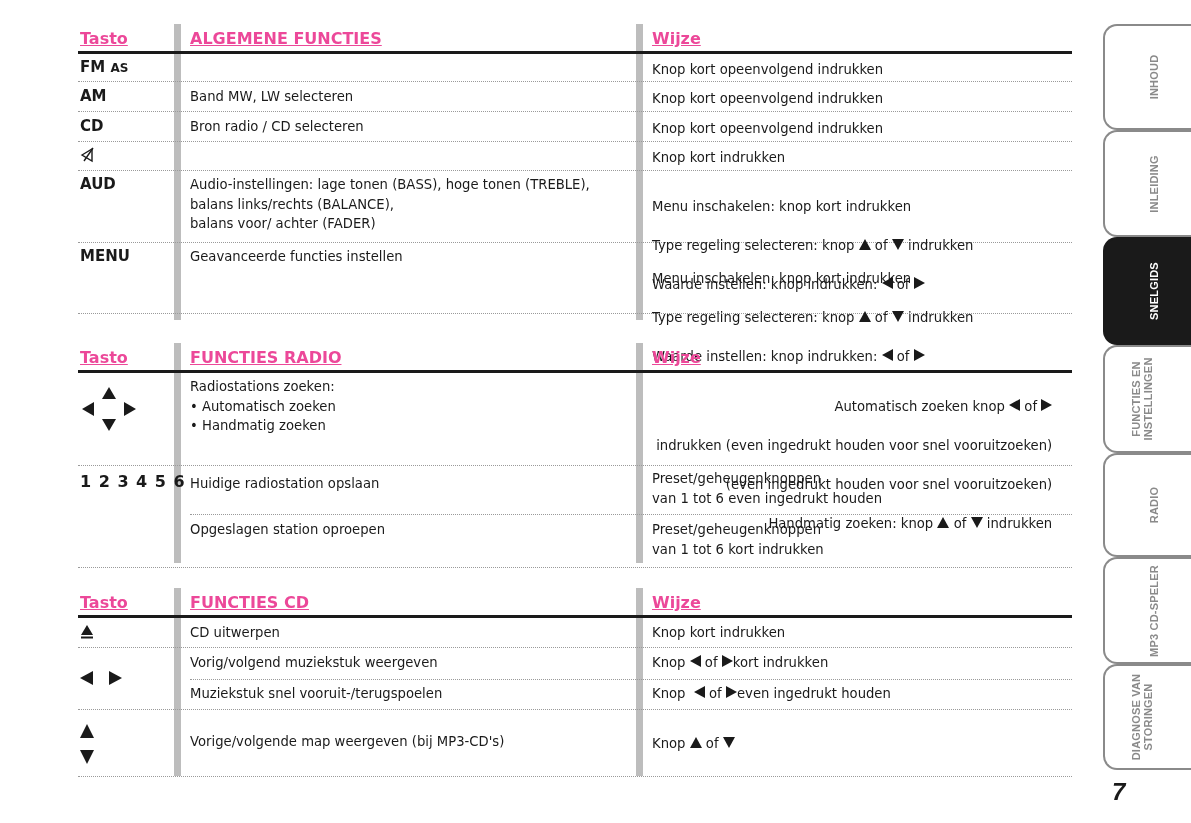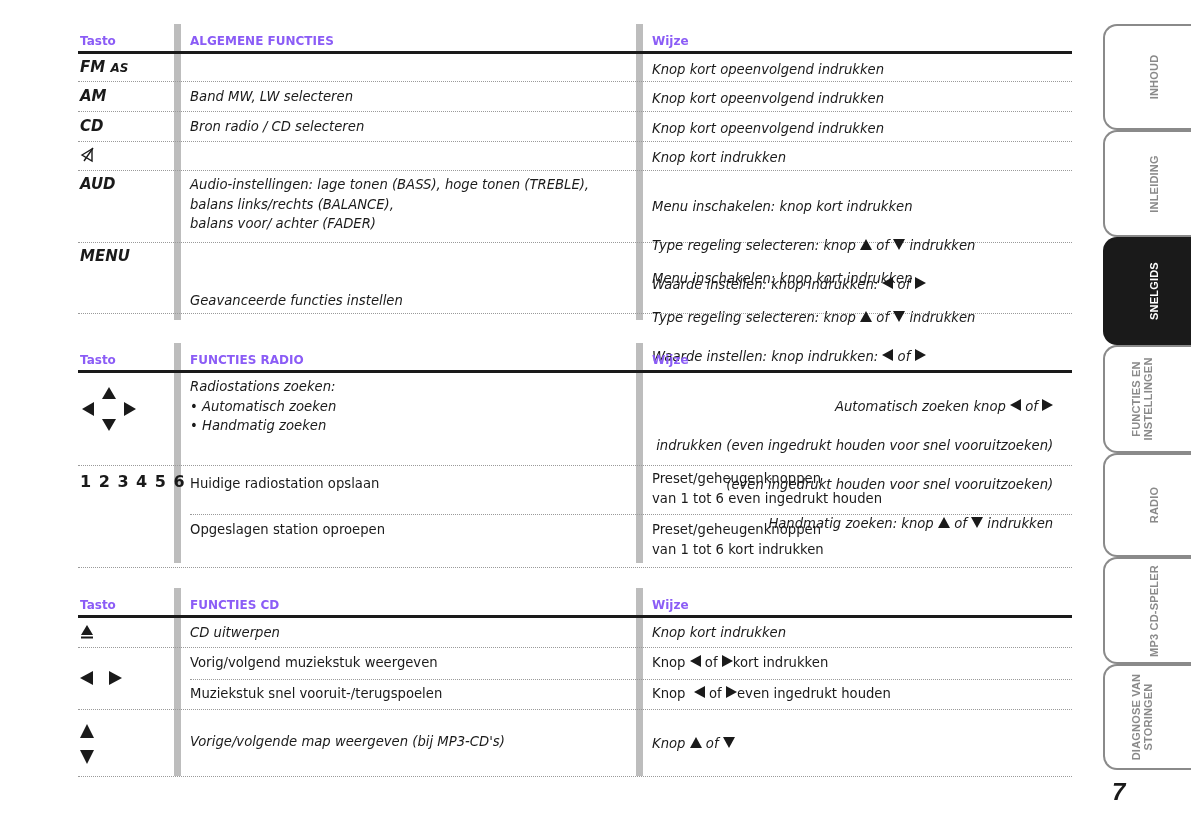--- a/index.html
+++ b/index.html
@@ -1,23 +1,23 @@
 <!DOCTYPE html>
 <html><head>
 <meta charset="utf-8">
 <style>
   html, body { margin:0; padding:0; background:#ffffff; }
   body { width:1191px; height:823px; position:relative; overflow:hidden;
          font-family:"DejaVu Sans", sans-serif; color:#1a1a1a; }
   .sec { position:absolute; left:78px; width:994px; }
   .hdr { position:relative; height:27px; border-bottom:3px solid #1a1a1a; }
-  .hdr .h { position:absolute; bottom:3px; font-weight:bold; font-size:12px; color:#8b5cf6; }
+  .hdr .h { position:absolute; bottom:3px; font-weight:bold; font-size:16px; color:#ec4899;text-decoration:underline; }
   .c1 { left:2px; } .c2 { left:112px; } .c3 { left:574px; }
   .bar { position:absolute; top:0; width:7px; background:#bdbdbd; }
-  .row { position:relative; border-bottom:1px dotted #9a9a9a;font-style:italic; }
+  .row { position:relative; border-bottom:1px dotted #9a9a9a; }
   .k { position:absolute; left:2px; font-weight:bold; font-size:15px; color:#1a1a1a; }
   .d { position:absolute; left:112px; font-size:13.2px; line-height:19.5px; color:#1a1a1a; white-space:pre-line; }
   .w { position:absolute; left:574px; font-size:13.2px; line-height:19.5px; color:#1a1a1a; white-space:pre-line; }
   .small { font-size:12px; }
   .tri { display:inline-block; width:0; height:0; }
   .up { border-left:6px solid transparent; border-right:6px solid transparent; border-bottom:11px solid #1a1a1a; }
   .down { border-left:6px solid transparent; border-right:6px solid transparent; border-top:11px solid #1a1a1a; }
   .left { border-top:6px solid transparent; border-bottom:6px solid transparent; border-right:11px solid #1a1a1a; }
   .right { border-top:6px solid transparent; border-bottom:6px solid transparent; border-left:11px solid #1a1a1a; }
   .sub { position:absolute; left:112px; right:0; border-top:1px dotted #9a9a9a; }
@@ -74,21 +74,21 @@
 balans links/rechts (BALANCE),
 balans voor/ achter (FADER)</span>
     <div class="w" style="top:6px;">
       <div>Menu inschakelen: knop kort indrukken</div>
       <div><span>Type regeling selecteren: knop</span> <i class="tri up"></i> <span>of</span> <i class="tri down"></i> <span>indrukken</span></div>
       <div><span>Waarde instellen: knop indrukken:</span> <i class="tri left"></i> <span>of</span> <i class="tri right"></i></div>
     </div>
   </div>
   <div class="row" style="height:70px;">
     <span class="k" style="top:4px;">MENU</span>
-    <span class="d" style="top:4px;margin-top:44px;">Geavanceerde functies instellen</span>
+    <span class="d" style="top:4px;">Geavanceerde functies instellen</span>
     <div class="w" style="top:6px;">
       <div>Menu inschakelen: knop kort indrukken</div>
       <div><span>Type regeling selecteren: knop</span> <i class="tri up"></i> <span>of</span> <i class="tri down"></i> <span>indrukken</span></div>
       <div><span>Waarde instellen: knop indrukken:</span> <i class="tri left"></i> <span>of</span> <i class="tri right"></i></div>
     </div>
   </div>
 </div>
 
 <div class="sec" style="top:343px;">
   <div class="bar" style="left:96px;height:220px;"></div>

